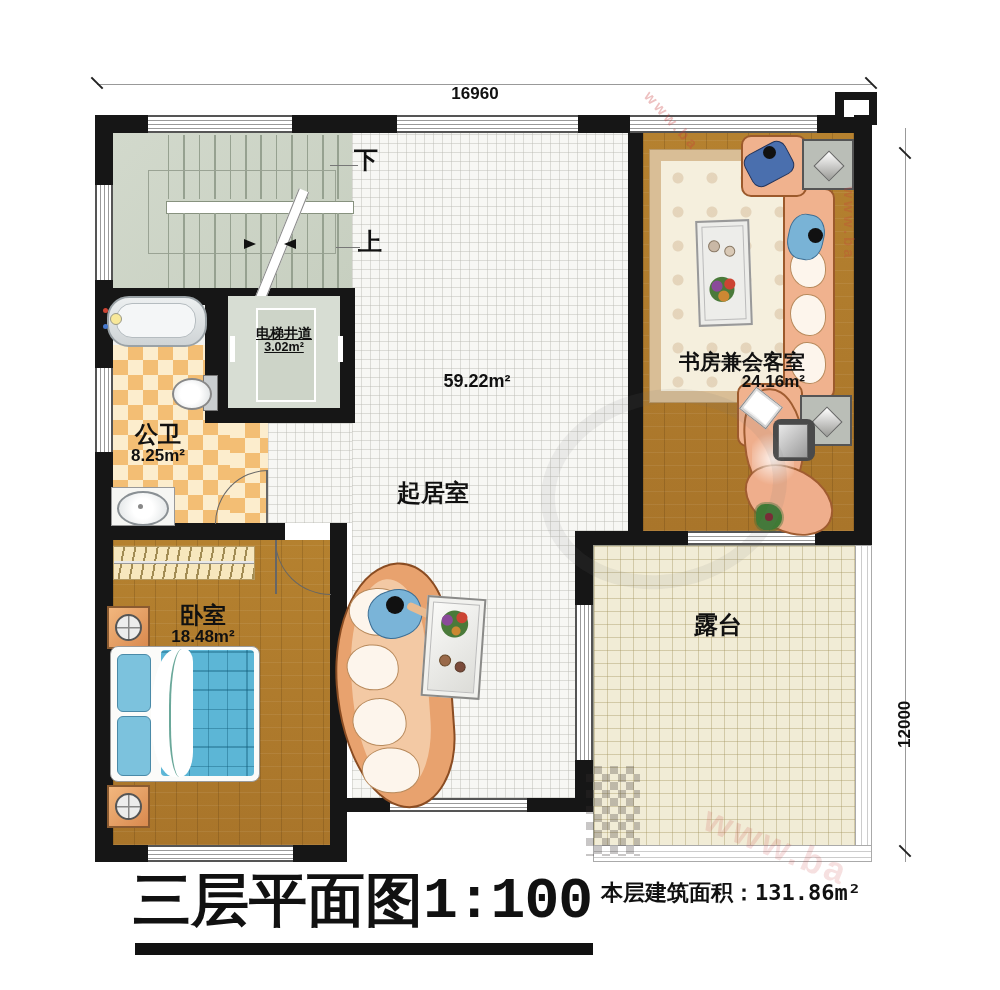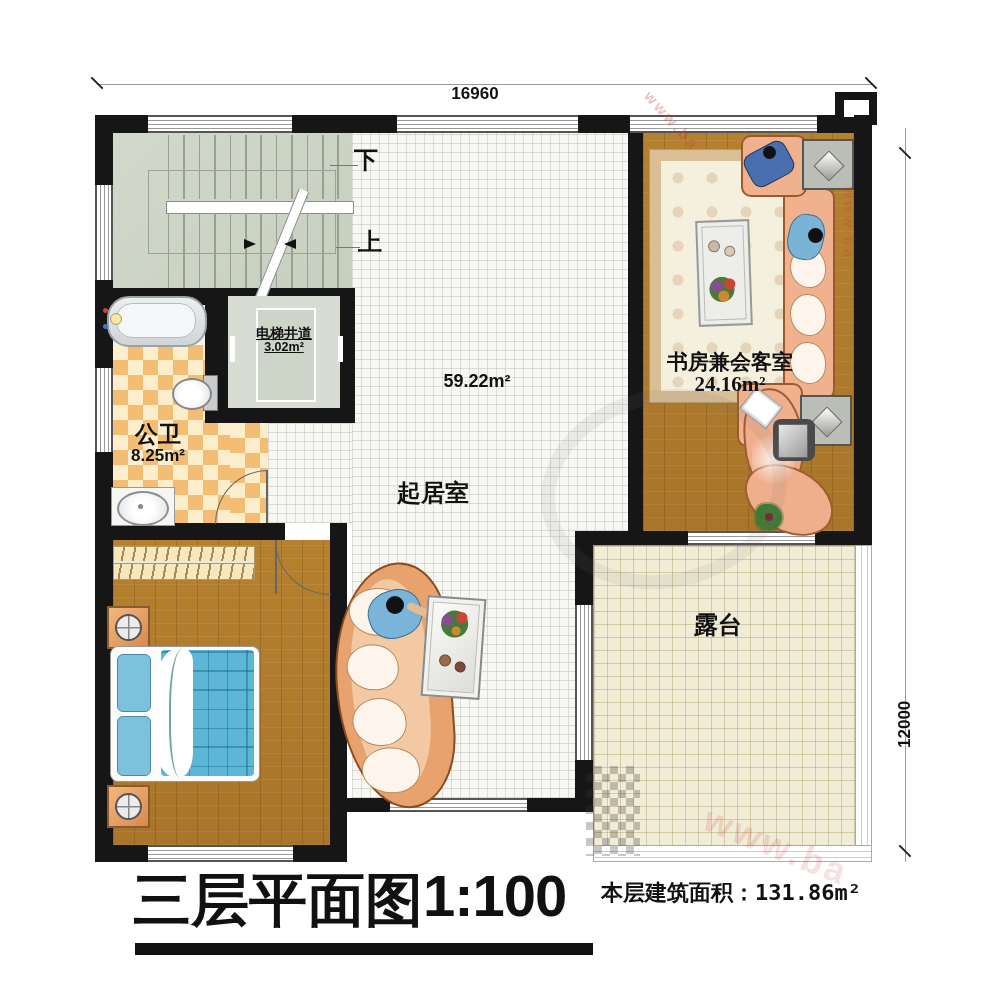--- a/index.html
+++ b/index.html
@@ -43,21 +43,21 @@
     background:linear-gradient(135deg,#fff,#9a9a96);border:1px solid #666;transform:rotate(45deg);}
   .lattice{background-image:repeating-linear-gradient(0deg,transparent 0 9px,rgba(15,90,120,.4) 9px 10.5px,transparent 10.5px 19px),
                             repeating-linear-gradient(90deg,transparent 0 9px,rgba(15,90,120,.4) 9px 10.5px,transparent 10.5px 19px);}
   .wm-red{position:absolute;color:rgba(200,60,60,.32);font-weight:bold;letter-spacing:3px;}
   .qr{position:absolute;background:repeating-conic-gradient(rgba(55,48,48,.55) 0% 25%,transparent 0% 50%);
       background-size:16px 16px;opacity:.5;}
   .arc{position:absolute;border:0 solid #666;}
   .leaf{position:absolute;background:#666;}
   .tri-r{position:absolute;width:0;height:0;border-top:5px solid transparent;border-bottom:5px solid transparent;border-left:12px solid #111;}
   .tri-l{position:absolute;width:0;height:0;border-top:5px solid transparent;border-bottom:5px solid transparent;border-right:12px solid #111;}
-  .title-row{position:absolute;display:flex;align-items:flex-start;font-weight:bold;}
+  .title-row{position:absolute;display:flex;align-items:center;font-weight:bold;}
   .info-row{display:flex;align-items:baseline;margin-bottom:7px;font-size:22px;font-weight:bold;}
   .info-val{font-family:"DejaVu Sans Mono","Liberation Mono",monospace;font-weight:bold;}
 </style>
 </head>
 <body>
 
 <div class="canvas">
 
   <div class="floor-stair" style="left:113px;top:133px;width:239px;height:155px;"></div>
   <div class="floor-living" style="left:352px;top:133px;width:276px;height:398px;"></div>
@@ -207,48 +207,52 @@
     <div class="abs" style="left:40px;top:2px;width:42px;height:128px;background:#fff;border-radius:60% 20% 30% 55%/50% 10% 20% 45%;"></div>
     <div class="abs" style="left:58px;top:2px;width:24px;height:128px;border-left:2px solid #6aa89a;border-radius:50% 0 0 40%/45% 0 0 40%;"></div>
     <div class="abs" style="left:6px;top:7px;width:32px;height:56px;background:#7cc2dd;border:1.5px solid #4a8aa8;border-radius:6px;"></div>
     <div class="abs" style="left:6px;top:69px;width:32px;height:58px;background:#7cc2dd;border:1.5px solid #4a8aa8;border-radius:6px;"></div>
   </div>
   <div class="arc" style="left:275px;top:540px;width:55px;height:54px;border-bottom:1.5px solid #666;border-left:1.5px solid #666;border-bottom-left-radius:100%;"></div>
   <div class="leaf" style="left:275px;top:540px;width:2px;height:54px;"></div>
 
   <div class="rlabel" style="left:432px;top:372px;width:90px;font-size:18px;">59.22m²</div>
   <div class="rlabel" style="left:378px;top:480px;width:110px;font-size:24px;">起居室</div>
-  <div class="rlabel" style="left:655px;top:350px;width:150px;font-size:21px;">
+  <div class="rlabel" style="left:655px;top:350px;width:150px;font-size:21px;text-align:right;">
     <div>书房兼会客室</div>
-    <div style="font-size:21px;font-family:Liberation Serif, serif;">24.16m²</div>
+    <div style="font-size:17px;">24.16m²</div>
   </div>
   <div class="rlabel" style="left:116px;top:422px;width:84px;font-size:23px;">
     <div>公卫</div>
     <div style="font-size:17px;">8.25m²</div>
+  </div>
+  <div class="rlabel" style="left:155px;top:603px;width:96px;font-size:23px;">
+    <div>卧室</div>
+    <div style="font-size:17px;">18.48m²</div>
   </div>
   <div class="rlabel" style="left:686px;top:612px;width:64px;font-size:24px;">露台</div>
 
   <div class="dimline-h" style="left:97px;top:84px;width:775px;"></div>
   <div class="tick" style="left:89px;top:82px;"></div>
   <div class="tick" style="left:863px;top:82px;"></div>
   <div class="rlabel" style="left:430px;top:85px;width:90px;font-size:17px;">16960</div>
   <div class="dimline-v" style="left:905px;top:128px;height:734px;"></div>
   <div class="tick" style="left:897px;top:152px;"></div>
   <div class="tick" style="left:897px;top:850px;"></div>
   <div class="rlabel" style="left:860px;top:715px;width:90px;font-size:17px;transform:rotate(-90deg);">12000</div>
 
   <div class="wm-red" style="left:635px;top:112px;font-size:15px;transform:rotate(48deg);">www.ba</div>
   <div class="wm-red" style="left:812px;top:215px;font-size:15px;transform:rotate(90deg);opacity:.8;">www.ba</div>
   <div class="wm-red" style="left:700px;top:825px;font-size:36px;transform:rotate(22deg);color:rgba(200,60,60,.16);">www.ba</div>
   <div class="abs" style="left:540px;top:390px;width:220px;height:170px;border:14px solid rgba(120,120,120,.10);border-radius:50%;transform:rotate(-12deg);"></div>
   <div class="qr" style="left:586px;top:766px;width:54px;height:90px;"></div>
 
   <div class="title-row" style="left:133px;top:862px;font-size:58px;">
     <span>三层平面图</span>
-      <span style="letter-spacing:-1px;">1:100</span>
+      <span style="letter-spacing:-1px;font-family:Liberation Mono, monospace;">1:100</span>
   </div>
   <div class="abs" style="left:135px;top:943px;width:458px;height:12px;background:#111;"></div>
   <div class="abs" style="left:601px;top:878px;">
     <div class="info-row">
       <span>本层建筑面积：</span>
       <span class="info-val">131.86m²</span>
     </div>
   </div>
 
 </div>

